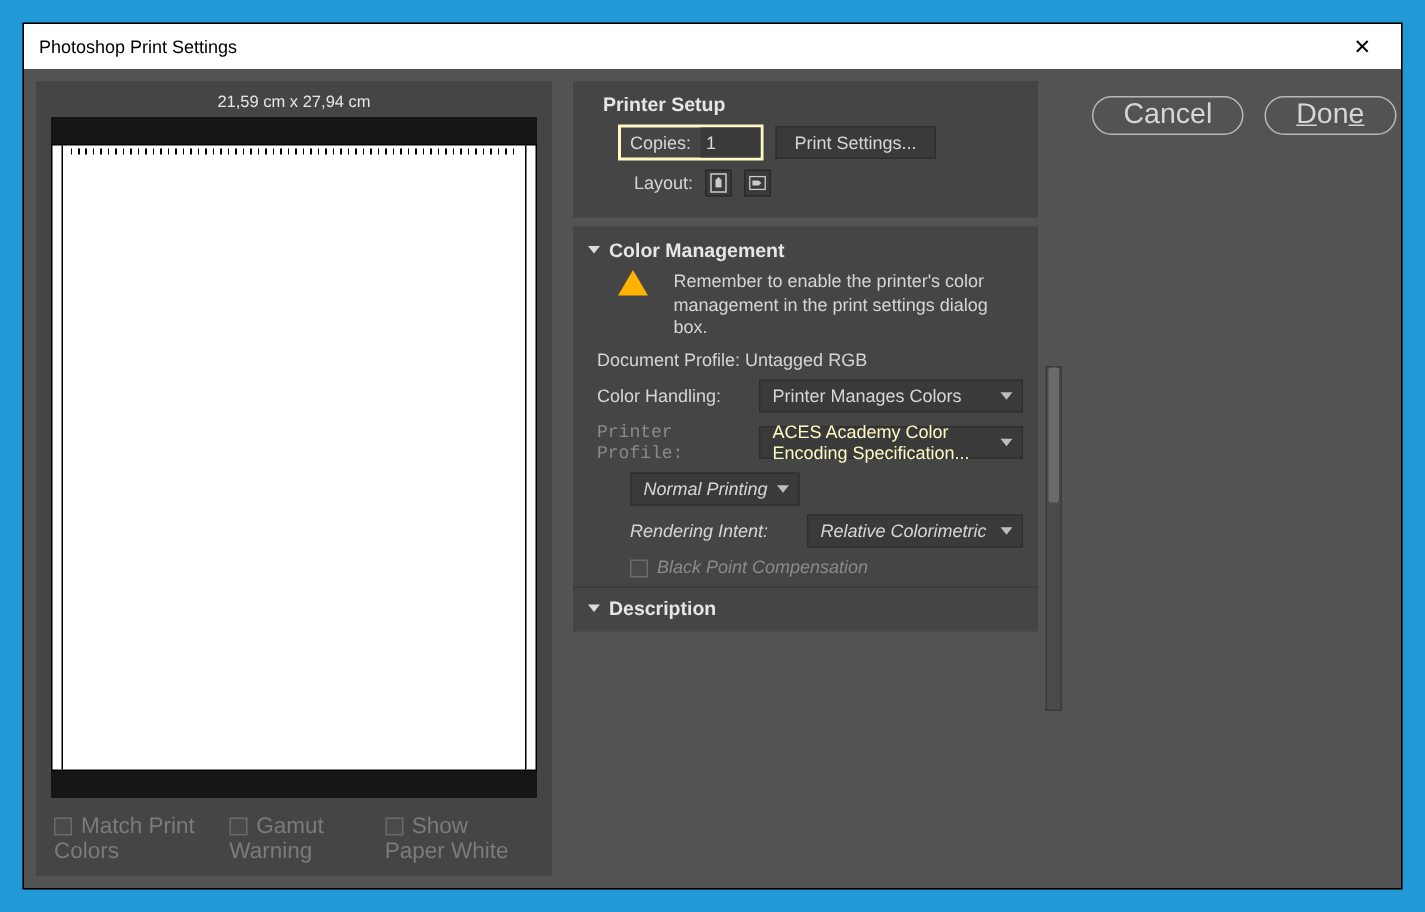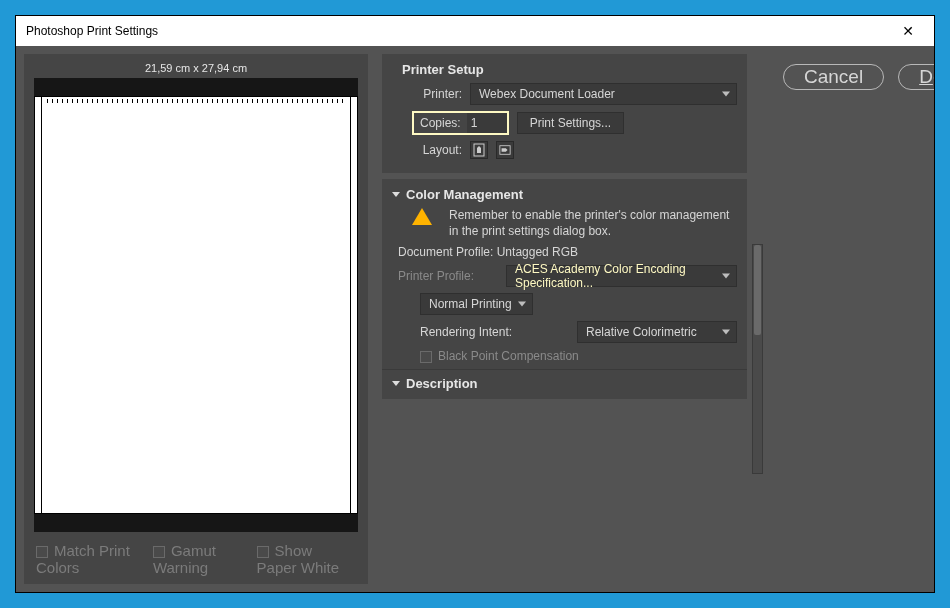--- a/index.html
+++ b/index.html
@@ -177,21 +177,21 @@
   }
   .layicon svg { width: 12px; height: 14px; }
   .hr { height: 1px; background: #3a3a3a; margin: 6px -10px; }
   .warn {
     width: 0; height: 0;
     border-left: 10px solid transparent;
     border-right: 10px solid transparent;
     border-bottom: 17px solid #ffb300;
     flex: 0 0 auto;
   }
-  .indent { padding-left: 28px; }
+  .indent { padding-left: 28px; font-style: italic; }
   .faint { color: #8a8a8a; }
   .scrollbar {
     position: absolute; right: 4px; top: 190px; width: 11px; height: 230px;
     background: #4a4a4a; border: 1px solid #3a3a3a;
   }
   .scrollbar .thumb {
     position: absolute; left: 1px; right: 1px; top: 0; height: 90px;
     background: #6a6a6a; border-radius: 2px;
   }
   .footer {
@@ -246,26 +246,20 @@
         <label><span class="cb"></span><span>Show Paper White</span></label>
       </div>
     </div>
 
     <div class="right">
       <div class="scrollpane">
 
         <div class="section">
           <div class="sect-title" style="padding-left:10px;">Printer Setup</div>
           <div class="row" style="padding-left:20px;">
-            <span class="lbl" style="width:50px;">Printer:</span>
-            <div class="select full">
-                <span>Webex Document Loader</span>
-              </div>
-          </div>
-          <div class="row" style="padding-left:20px;">
             <span class="copies-grp">
               <span class="clabel">Copies:</span>
               <input value="1" style="">
             </span>
             <span class="btn">Print Settings...</span>
           </div>
           <div class="row" style="padding-left:20px;">
             <span class="lbl" style="width:50px;">Layout:</span>
             <span class="layicon">
               <svg viewBox="0 0 12 14">
@@ -286,34 +280,40 @@
           <div class="sect-title">
             <span class="chev"></span>
             <span>Color Management</span>
           </div>
           <div class="row" style="align-items:flex-start; padding-left:20px;gap:17px;">
             <span class="warn"></span>
             <span style="line-height:1.3;">Remember to enable the printer's color management in the print settings dialog box.</span>
           </div>
           <div class="row" style="padding-left:6px;">Document Profile: Untagged RGB</div>
           <div class="row" style="padding-left:6px;">
-            <span class="faint" style="width:100px;">Printer Profile:</span>
+            <span style="width:100px;">Color Handling:</span>
+            <div class="select full">
+                <span>Printer Manages Colors</span>
+              </div>
+          </div>
+          <div class="row" style="padding-left:6px;">
+            <span class="faint" style="width:100px;font-family:Liberation Mono, monospace;">Printer Profile:</span>
             <div class="select full dis">
                 <span>ACES Academy Color Encoding Specification...</span>
               </div>
           </div>
           <div class="indent">
             <div class="row">
               <div class="select">
                   <span>Normal Printing</span>
                 </div>
             </div>
             <div class="row">
               <span style="width:110px;">Rendering Intent:</span>
-              <div class="select" style="width:160px;margin-left:39px;">
+              <div class="select" style="width:144px;">
                   <span>Relative Colorimetric</span>
                 </div>
             </div>
             <div class="row faint">
               <label><span class="cb"></span><span>Black Point Compensation</span></label>
             </div>
           </div>
           <div class="hr"></div>
           <div class="sect-title" style="margin-top:4px;">
             <span class="chev"></span>

